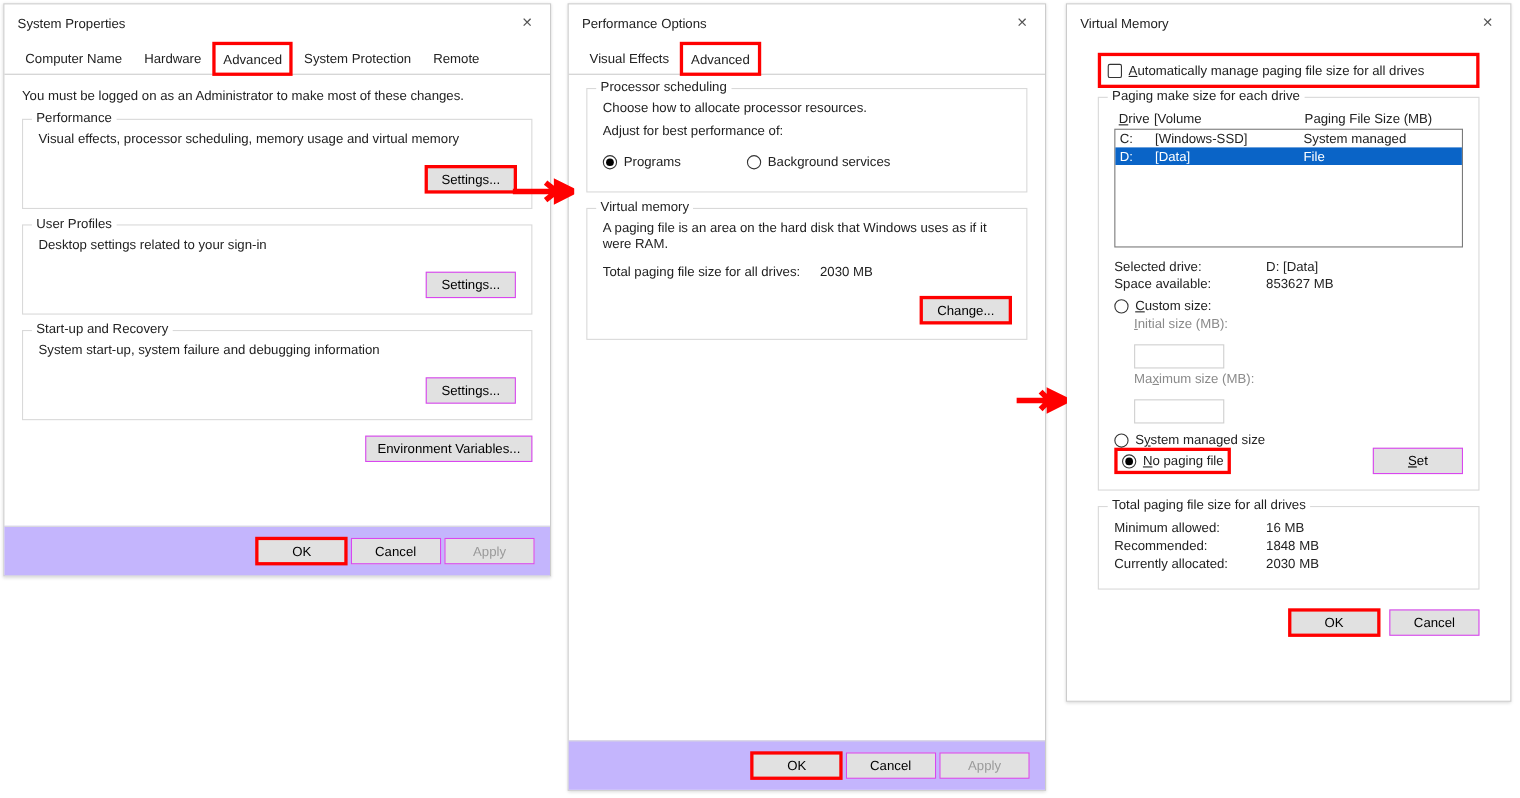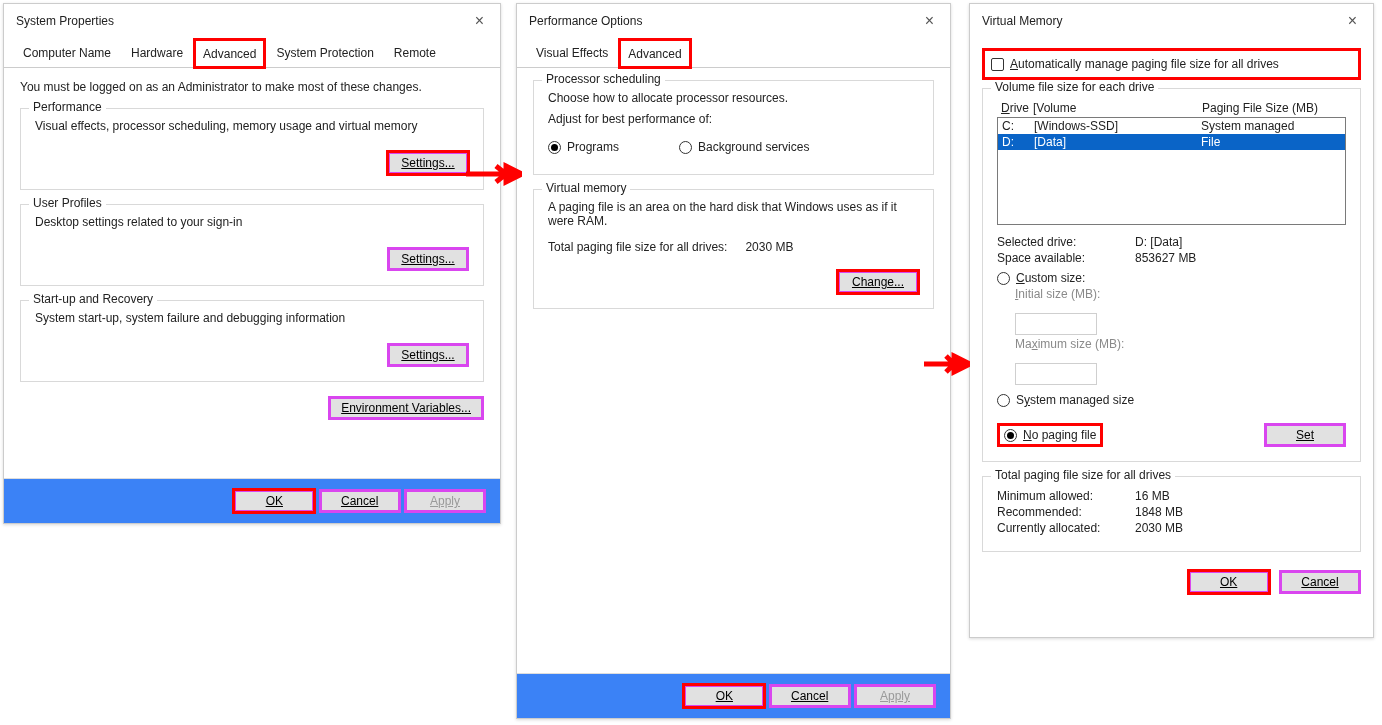--- a/index.html
+++ b/index.html
@@ -25,30 +25,30 @@
   .tab { padding:2px 8px; border:1px solid transparent; border-bottom:none; background:transparent; color:#222; }
   .tab.active { border-color:#ccc; background:#fff; position:relative; top:1px; }
 
   .body { padding:12px 16px; color:#222; }
   .fieldset { border:1px solid #d9d9d9; padding:10px 14px 14px 14px; margin-bottom:14px; position:relative; }
   .legend { position:absolute; top:-9px; left:8px; background:#fff; padding:0 4px; font-size:12px; }
 
   .btn {
     display:inline-flex; align-items:center; justify-content:center;
     min-width:82px; height:24px; padding:0 10px;
-    border:3px solid #d946ef; background:#e1e1e1; color:#000;text-decoration:underline;
+    border:1px solid #d946ef; background:#e1e1e1; color:#000;
   }
   .btn.disabled { color:#9a9a9a; }
 
   .btnrow { text-align:right; }
   .btnrow .btn { margin-left:6px; }
 
   .bottombar {
     position:absolute; left:0; right:0; bottom:0;
-    padding:10px 14px; text-align:right; background:#3b82f6; border-top:1px solid #ddd;
+    padding:10px 14px; text-align:right; background:#c4b5fd; border-top:1px solid #ddd;
   }
 
   .highlight { outline:3px solid #ff0000; outline-offset:-2px; }
   .highlight-box { border:3px solid #ff0000; padding:2px 4px; display:inline-block; }
 
   .radio-row, .check-row { display:flex; align-items:center; gap:6px; }
   .radio-dot, .check-box {
     width:13px; height:13px; border:1px solid #333; display:inline-block;
   }
   .radio-dot { border-radius:50%; position:relative; }
@@ -174,30 +174,30 @@
     <span class="btn">Cancel</span>
     <span class="btn disabled">Apply</span>
   </div>
 </div>
 
 <div class="dialog dlg-vm">
   <div class="titlebar">
     <span>Virtual Memory</span>
     <span class="close-x">×</span>
   </div>
-  <div class="body" style="padding:10px 12px">
+  <div class="body" style="padding:10px 28px">
     <div class="highlight-box" style="width:100%;padding:6px">
       <span class="check-row">
         <span class="check-box"></span>
         <span><u>A</u><span>utomatically manage paging file size for all drives</span></span>
       </span>
     </div>
 
     <div class="fieldset" style="margin-top:8px">
-      <span class="legend">Volume file size for each drive</span>
+      <span class="legend">Paging make size for each drive</span>
       <div class="drive-head">
         <span class="col-d"><u>D</u>rive</span>
         <span class="col-v">[Volume</span>
         <span class="col-p">Paging File Size (MB)</span>
       </div>
       <div class="drive-table" style="height:108px">
         <div class="drive-row">
           <span class="col-d">C:</span>
           <span class="col-v">[Windows-SSD]</span>
           <span class="col-p">System managed</span>
@@ -228,21 +228,21 @@
       </div>
       <div class="kv dim" style="margin-left:18px">
         <span class="k">Ma<u>x</u>imum size (MB):</span>
         <span class="small-input"></span>
       </div>
 
       <div class="radio-row" style="margin-top:8px">
         <span class="radio-dot"></span>
         <span>S<u>y</u>stem managed size</span>
       </div>
-      <div style="display:flex;align-items:center;justify-content:space-between;margin-top:16px">
+      <div style="display:flex;align-items:center;justify-content:space-between;margin-top:0">
         <span class="highlight-box">
           <span class="radio-row">
             <span class="radio-dot checked"></span>
             <span><u>N</u>o paging file</span>
           </span>
         </span>
         <span class="btn"><u>S</u>et</span>
       </div>
     </div>
 

